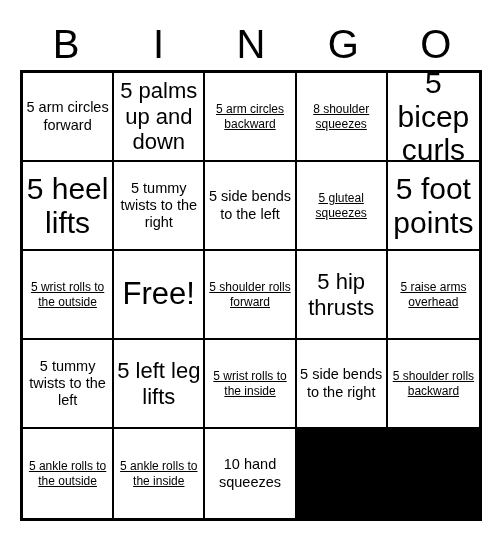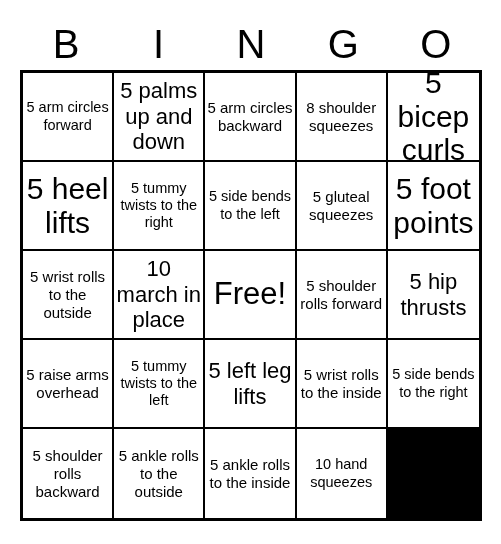--- a/index.html
+++ b/index.html
@@ -72,21 +72,21 @@
     display: block;
     width: 100%;
     line-height: 1.13;
     word-wrap: break-word;
   }
   
   .sz-xl  { font-size: 31px; line-height: 1.05; }
   .sz-lg  { font-size: 30px; line-height: 1.12; }
   .sz-md  { font-size: 22px; line-height: 1.16; }
   .sz-sm  { font-size: 14.5px; line-height: 1.18; }
-  .sz-xs  { font-size: 15px; line-height: 1.2; }
+  .sz-xs  { font-size: 12px; line-height: 1.2; text-decoration: underline; }
 </style>
 </head>
 <body>
 
 <div id="card">
 
   <div id="header-row">
       <div class="header-letter">B</div>
       <div class="header-letter">I</div>
       <div class="header-letter">N</div>
@@ -122,23 +122,20 @@
       <div class="cell">
         <span class="cell-text sz-xs">5 gluteal squeezes</span>
       </div>
       <div class="cell">
         <span class="cell-text sz-lg">5 foot points</span>
       </div>
       <div class="cell">
         <span class="cell-text sz-xs">5 wrist rolls to the outside</span>
       </div>
       <div class="cell">
-        <span class="cell-text sz-md">10 march in place</span>
-      </div>
-      <div class="cell">
         <span class="cell-text sz-xl">Free!</span>
       </div>
       <div class="cell">
         <span class="cell-text sz-xs">5 shoulder rolls forward</span>
       </div>
       <div class="cell">
         <span class="cell-text sz-md">5 hip thrusts</span>
       </div>
       <div class="cell">
         <span class="cell-text sz-xs">5 raise arms overhead</span>

